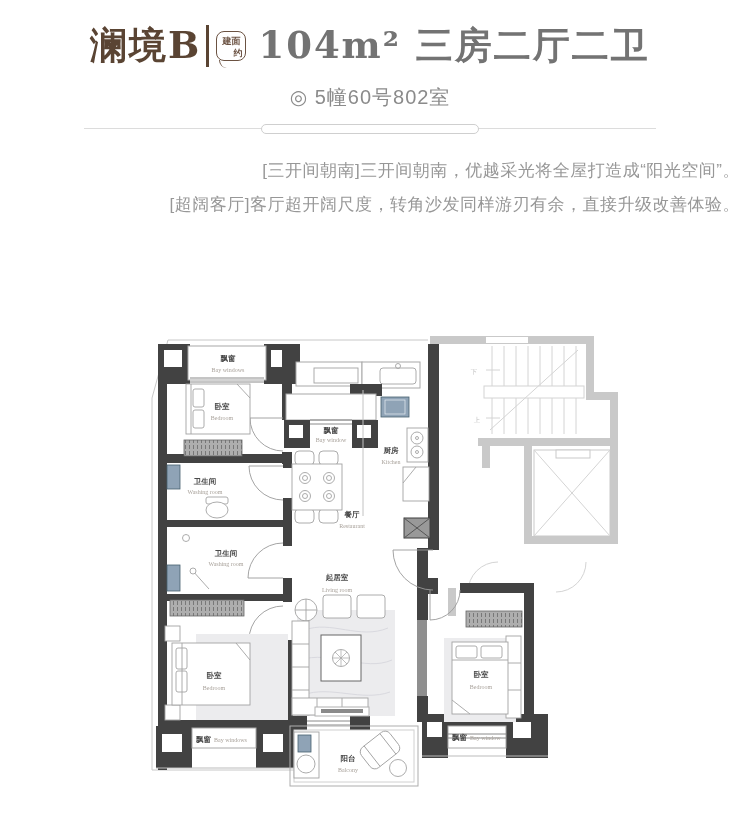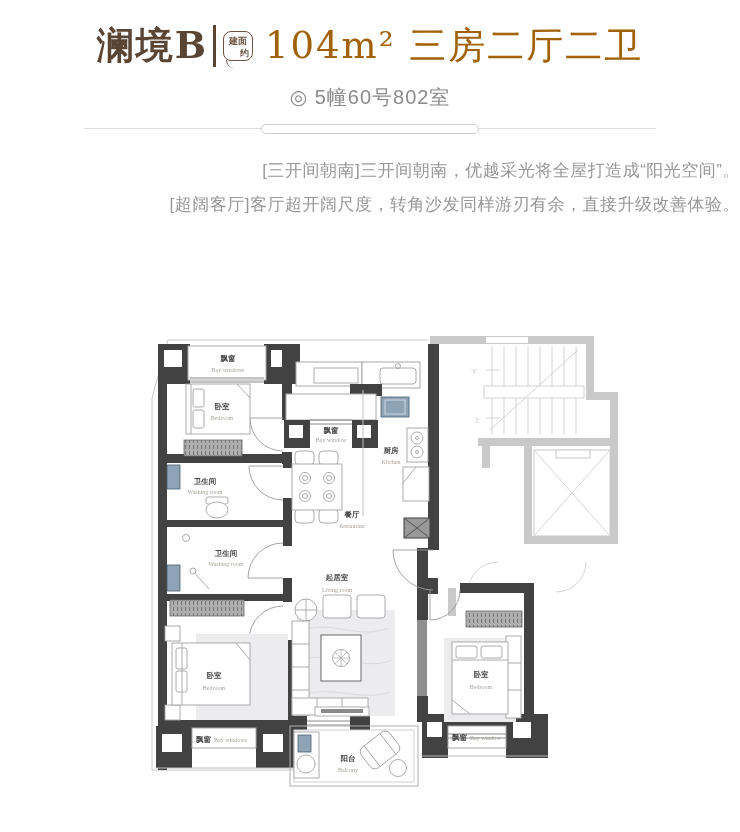--- a/index.html
+++ b/index.html
@@ -12,22 +12,22 @@
   .title-row{display:flex;justify-content:center;align-items:center;}
   .brand{font-family:"DejaVu Serif","Liberation Serif",serif;font-weight:700;
          font-size:37px;color:#5a4433;letter-spacing:2px;}
   .vbar{width:3px;height:42px;background:#5a4433;margin:0 7px 0 5px;}
   .badge{position:relative;width:30px;height:30px;border:1px solid #6b5242;border-radius:8px;
          color:#6b5242;font-size:9px;font-weight:700;line-height:12px;
          display:flex;flex-direction:column;justify-content:flex-end;padding:1px 3px;box-sizing:border-box;}
   .badge .b2{text-align:right;}
   .badge:after{content:'';position:absolute;left:2px;bottom:-8px;width:9px;height:8px;
          border-left:1px solid #6b5242;border-bottom-left-radius:9px;}
-  .main-title{font-family:"DejaVu Serif","Liberation Serif",serif;font-weight:400;
-         font-size:37px;color:#a16207;letter-spacing:2px;margin-left:12px;}
+  .main-title{font-family:"DejaVu Serif","Liberation Serif",serif;font-weight:700;
+         font-size:37px;color:#737373;letter-spacing:2px;margin-left:12px;}
   .subtitle{margin-top:13px;font-size:20px;color:#8b8b8b;letter-spacing:1px;}
   .divider{position:relative;width:572px;margin:13px auto 0;height:10px;}
   .divider .line{position:absolute;left:0;right:0;top:4px;border-top:1px solid #dcdcdc;}
   .divider .cap{position:relative;margin:0 auto;width:216px;height:8px;background:#fff;
          border:1px solid #cfcfcf;border-radius:5px;}
 
   
   .desc{margin-top:20px;text-align:right;color:#979797;font-size:17px;}
   .desc p{margin:0;line-height:34px;letter-spacing:.5px;}
 

